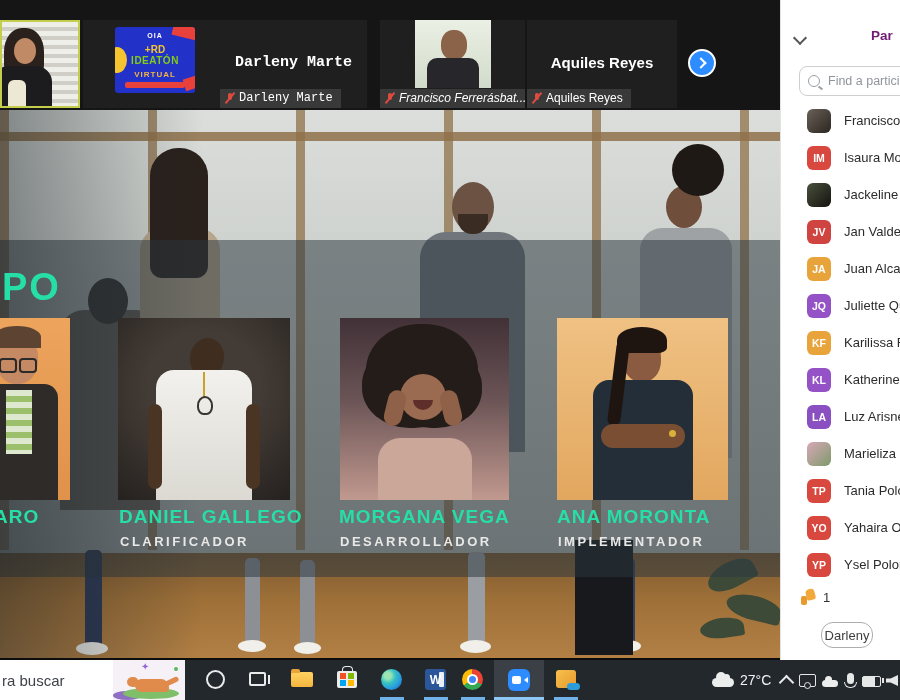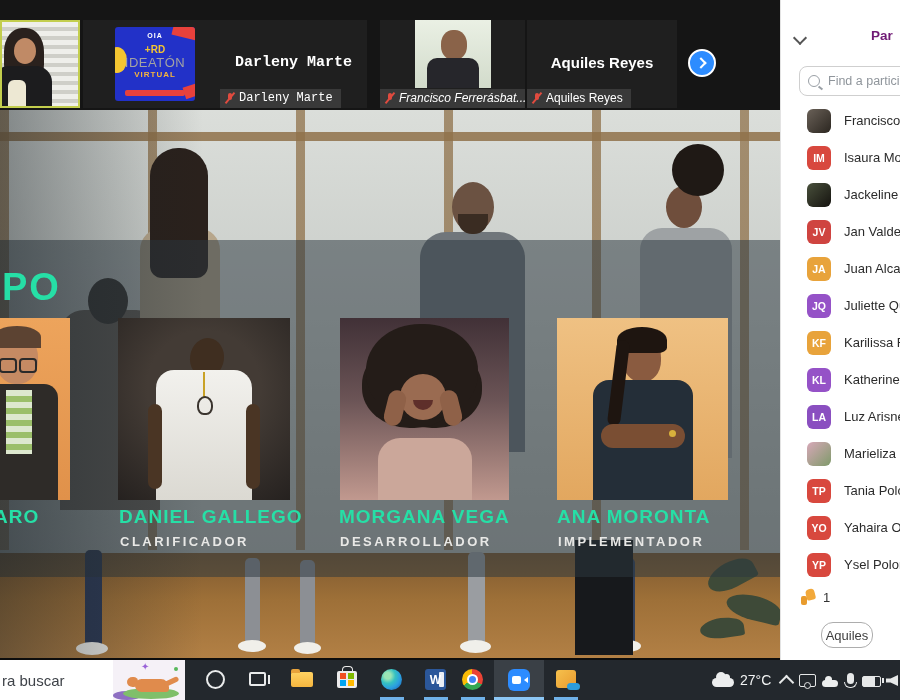--- a/index.html
+++ b/index.html
@@ -8,27 +8,27 @@
   
   .strip{position:absolute;left:0;top:0;width:780px;height:110px;background:#151515;}
   .tile{position:absolute;top:20px;height:88px;background:#1f1f1f;overflow:hidden;}
   .tile-cam1{left:0;width:80px;border:2px solid #C3CE4D;box-sizing:border-box;
              background:repeating-linear-gradient(180deg,#EFEFEA 0 5px,#CFCFC8 5px 9px);}
   .cam1-hair{position:absolute;left:2px;top:6px;width:40px;height:52px;background:#2A211D;border-radius:45% 45% 30% 30%;}
   .cam1-face{position:absolute;left:12px;top:16px;width:22px;height:26px;background:#C08A66;border-radius:50%;}
   .cam1-body{position:absolute;left:-6px;top:44px;width:56px;height:44px;background:#1C1C1E;border-radius:12px 16px 0 0;}
   .cam1-shirt{position:absolute;left:6px;top:58px;width:18px;height:30px;background:#EDE8D3;border-radius:6px 6px 0 0;}
   .tile-poster{left:83px;width:145px;}
-  .poster{position:absolute;left:32px;top:7px;width:80px;height:74px;background:#2231C8;border-radius:3px;overflow:hidden;}
+  .poster{position:absolute;left:32px;top:7px;width:80px;height:66px;background:#2231C8;border-radius:3px;overflow:hidden;}
   .poster-blob{position:absolute;left:-8px;top:20px;width:20px;height:26px;background:#F4C531;border-radius:50%;}
   .poster-corner{position:absolute;right:-6px;top:-5px;width:28px;height:16px;background:#E8413C;transform:rotate(14deg);}
   .poster-corner2{position:absolute;right:-5px;bottom:4px;width:16px;height:12px;background:#E8413C;transform:rotate(-18deg);}
   .poster-brand{position:absolute;left:0;right:0;top:5px;text-align:center;color:#fff;font-size:7px;font-weight:bold;letter-spacing:1px;}
   .poster-rd{position:absolute;left:0;right:0;top:17px;text-align:center;color:#F4C531;font-size:10px;font-weight:800;}
-  .poster-title{position:absolute;left:0;right:0;top:28px;text-align:center;color:#a3a3a3;font-size:13px;font-weight:400;letter-spacing:.5px;}
+  .poster-title{position:absolute;left:0;right:0;top:28px;text-align:center;color:#84cc16;font-size:10px;font-weight:700;letter-spacing:.5px;}
   .poster-sub{position:absolute;left:0;right:0;top:43px;text-align:center;color:#F6B53C;font-size:8px;font-weight:800;letter-spacing:1px;}
   .poster-banner{position:absolute;left:10px;bottom:5px;width:60px;height:6px;background:#E8413C;border-radius:2px;}
   .tile-name3{left:220px;width:147px;font-family:Liberation Mono, monospace;}
   .tile-cam4{left:380px;width:145px;font-style:italic;}
   .vid4{position:absolute;left:35px;top:0;width:76px;height:68px;background:linear-gradient(180deg,#EAF0E4,#D2DBCB);}
   .cam4-head{position:absolute;left:26px;top:10px;width:26px;height:30px;background:#8A6349;border-radius:46%;}
   .cam4-body{position:absolute;left:12px;top:38px;width:52px;height:30px;background:#26262B;border-radius:10px 10px 0 0;}
   .tile-name5{left:527px;width:150px;}
   .center-name{position:absolute;left:0;right:0;top:34px;text-align:center;color:#fff;font-weight:bold;font-size:15px;}
   .vlabel{position:absolute;left:0;bottom:0;display:flex;align-items:center;gap:5px;background:rgba(64,64,64,.8);
@@ -360,21 +360,21 @@
       </div>
       <div class="p-row">
         <span class="p-av" style="background: rgb(216, 72, 62);">YP</span>
         <span class="p-nm">Ysel Polonia</span>
       </div>
     </div>
     <div class="reaction">
       <span class="thumb"></span>
       <span class="rcount">1</span>
     </div>
-    <div class="invite-btn">Aquiles</div>
+    <div class="invite-btn">Darleny</div>
   </div>
 
   <div class="taskbar">
     <div class="tb-search">
       <span>ra buscar</span>
     </div>
     <div class="cat-area">
       <span class="sparkle"></span>
       <span class="dotg"></span>
       <div class="ground2"></div>

